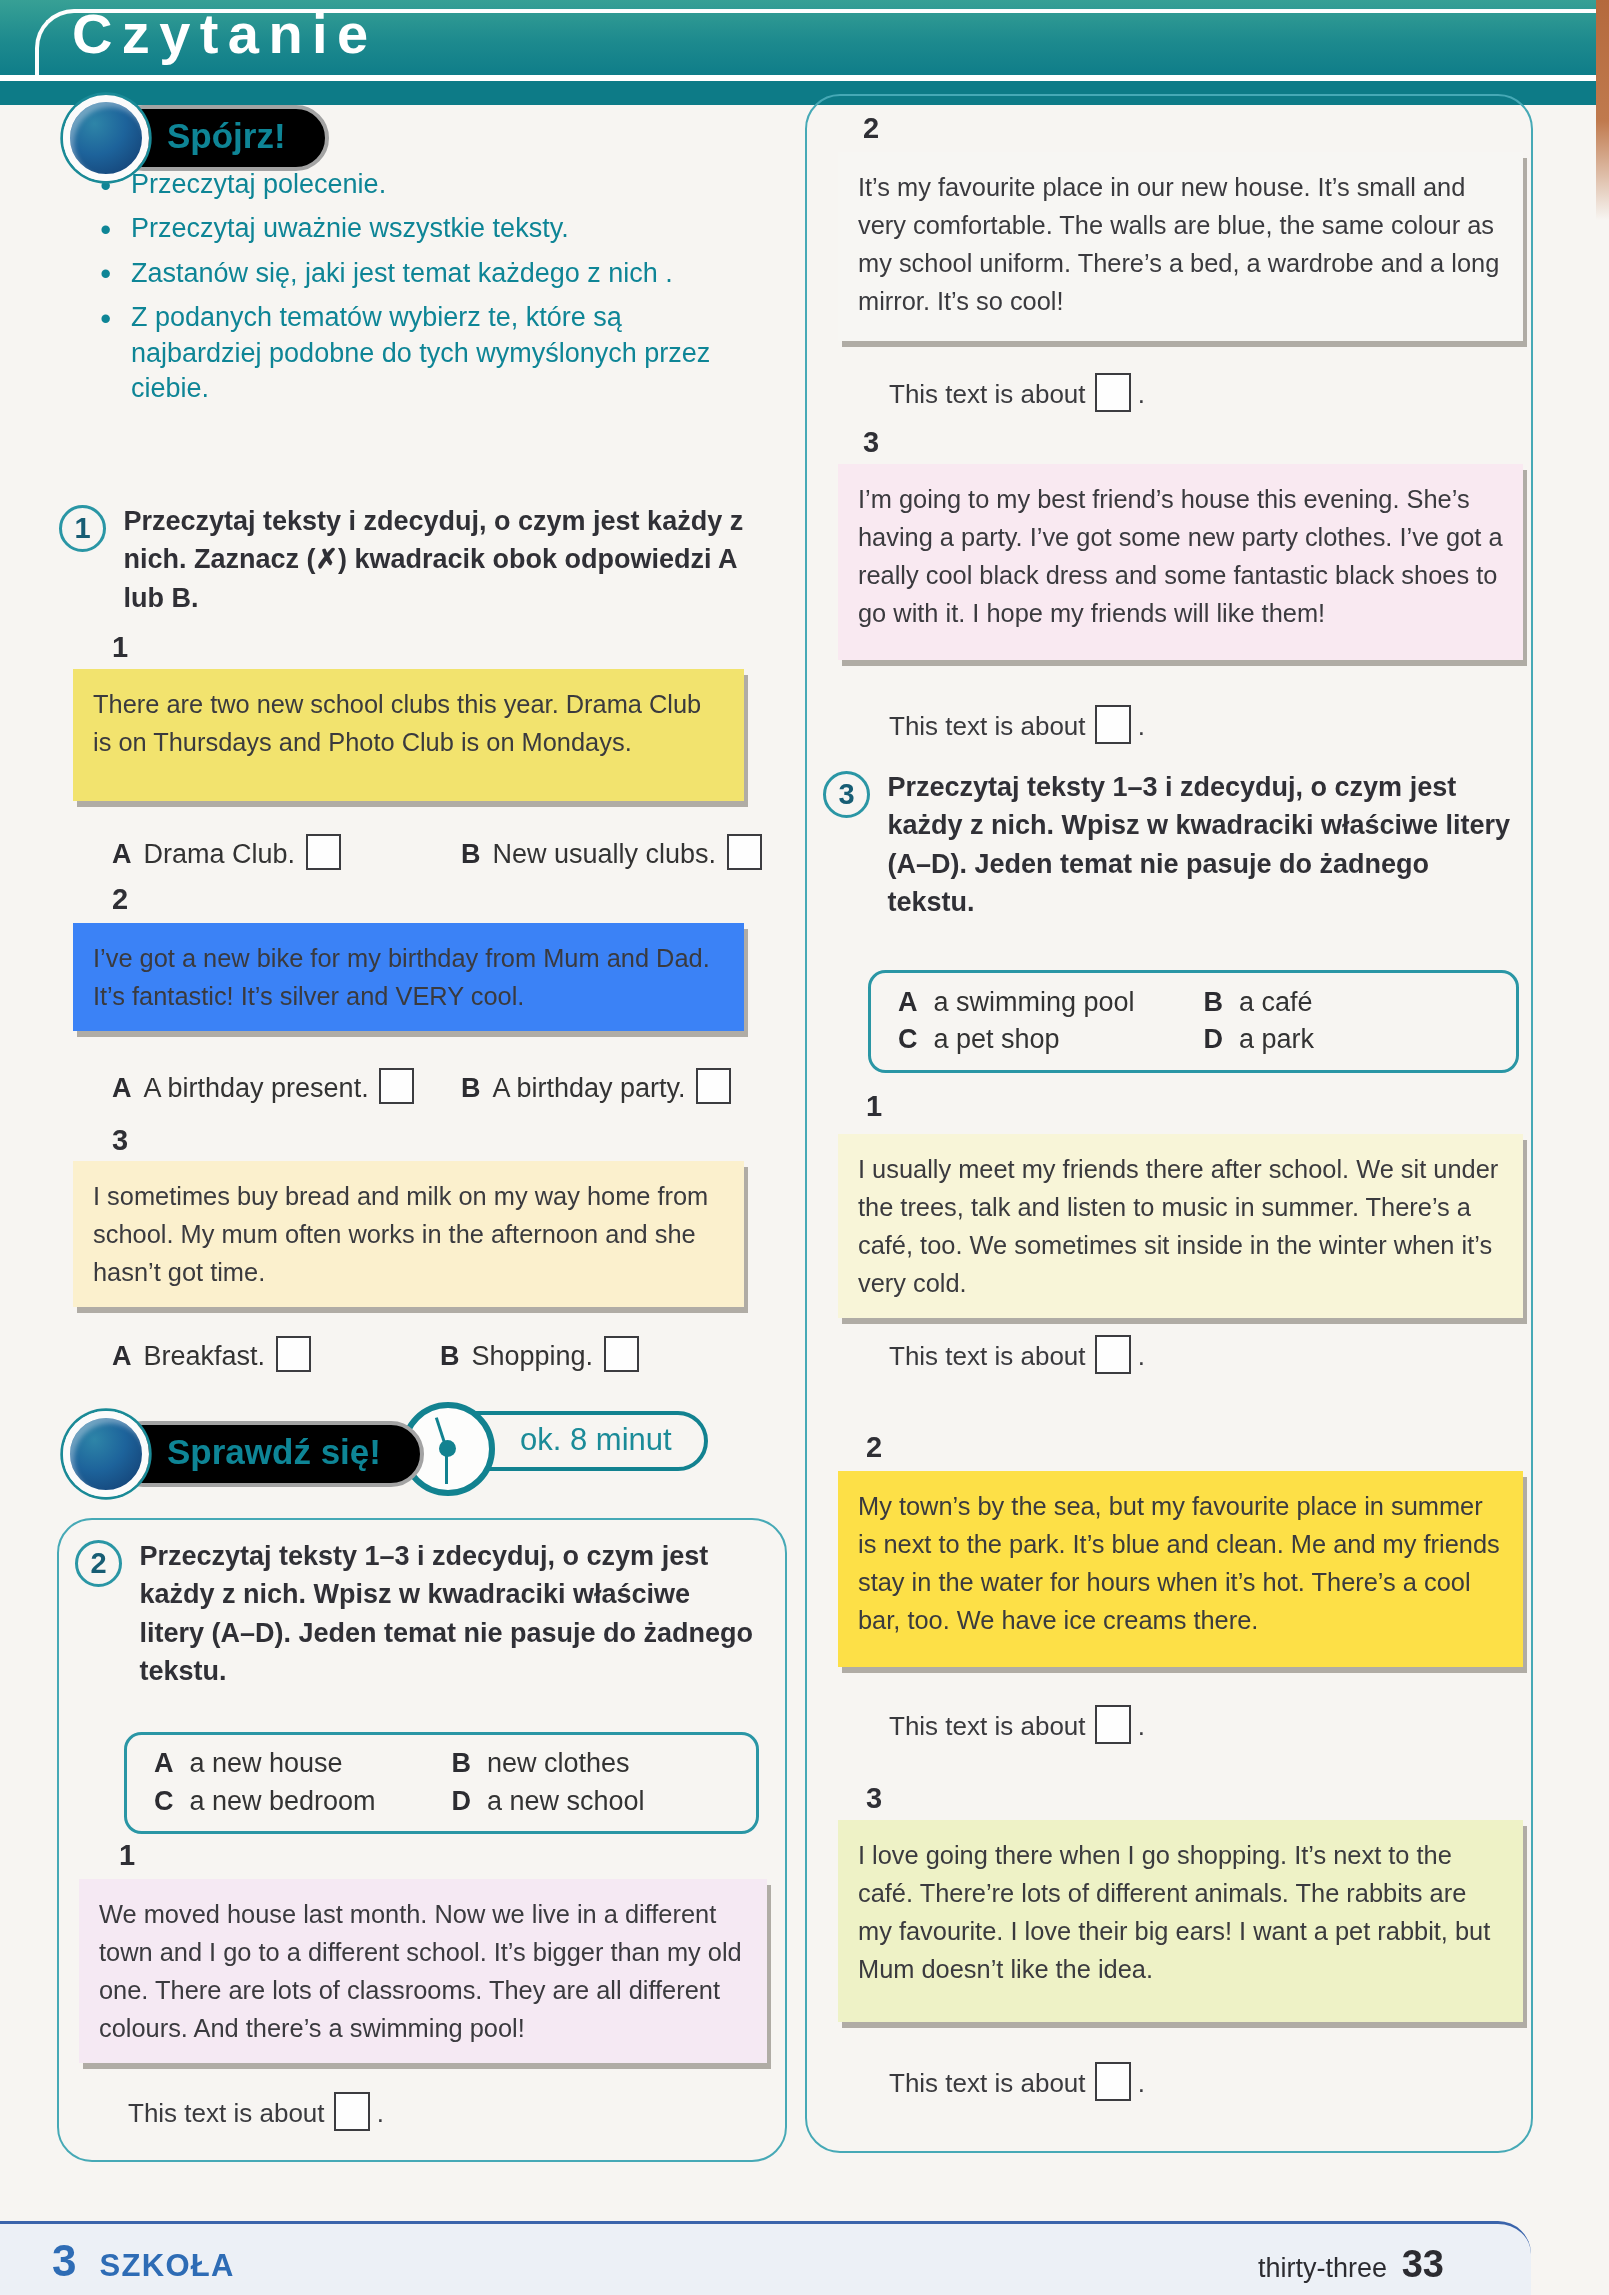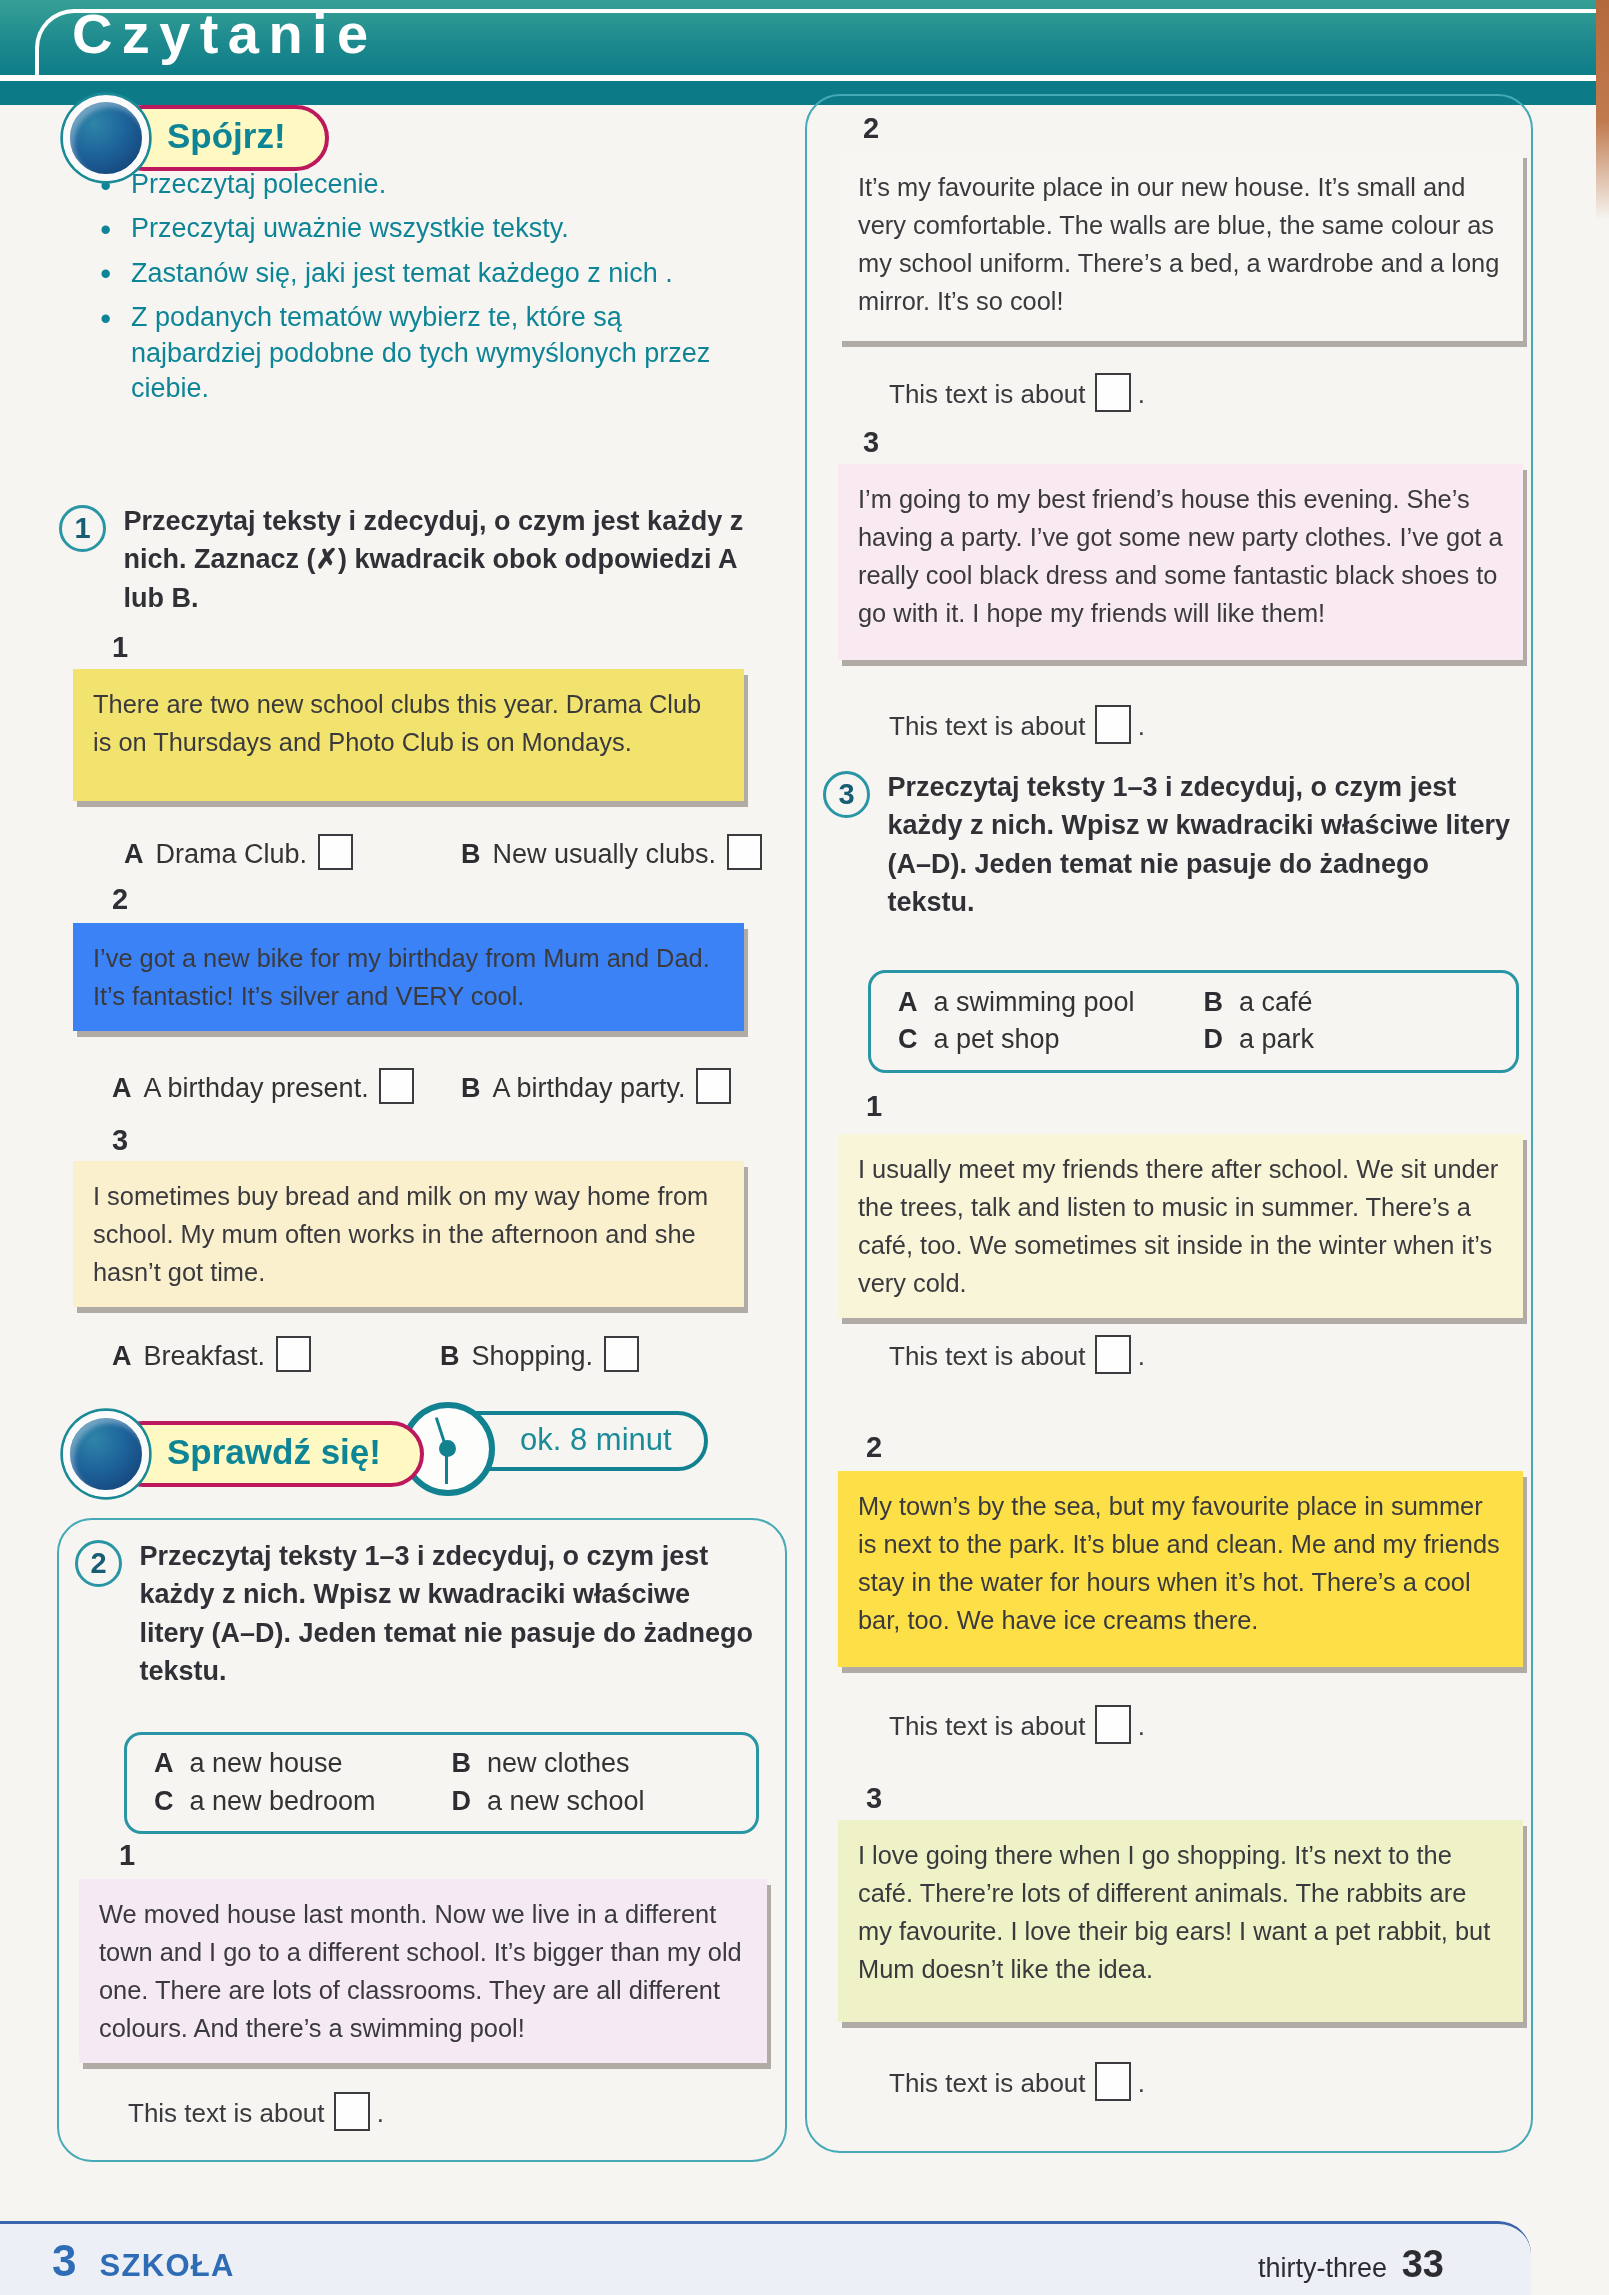--- a/index.html
+++ b/index.html
@@ -17,21 +17,21 @@
     color:#ffffff;letter-spacing:9.4px;}
   .hdr-sep{position:absolute;left:0;top:75px;width:100%;height:6px;background:#ffffff;}
   .hdr-band2{position:absolute;left:0;top:81px;width:100%;height:24px;background:#0d7b87;}
   .binding{position:absolute;right:0;top:0;width:13.4px;height:220px;
     background:linear-gradient(180deg,#b4693c 0%,#c07a4e 55%,rgba(195,130,95,0) 100%);}
   
   .badge{position:absolute;display:flex;align-items:center;}
   .ball{width:72px;height:72px;border-radius:50%;flex:0 0 auto;z-index:2;
     background:radial-gradient(circle at 34% 30%,#2e85a8 0%,#1d639b 45%,#123a6d 100%);
     border:7.3px solid #fbfbfb;box-shadow:0 0 0 2.7px #1a8a97, inset 4px 5.3px 5.3px rgba(255,255,255,0.35);}
-  .pill{margin-left:-39px;z-index:1;background:#fef9c3;border:4px solid #be185d;
+  .pill{margin-left:-39px;z-index:1;background:#000000;border:4px solid #a3a3a3;
     border-radius:37px;color:#0e8596;font-weight:bold;font-size:35px;
     padding:6.7px 39px 10.7px 53px;white-space:nowrap;}
   .timer{position:absolute;}
   .timer-pill{position:absolute;left:35px;top:9.4px;border:4px solid #128290;border-radius:32px;
     color:#1b8b98;font-size:31px;padding:6.7px 32px 9.4px 80px;white-space:nowrap;background:transparent;}
   .clock{position:absolute;left:0;top:0;width:82px;height:82px;border-radius:50%;
     background:#fdfdfc;border:6px solid #128290;}
   .clock .hand{position:absolute;background:#128290;}
   .clock .hour{left:38px;top:8px;width:3.3px;height:33px;transform-origin:50% 100%;transform:rotate(-18deg);}
   .clock .minute{left:38px;top:41px;width:3.3px;height:35px;}
@@ -110,21 +110,21 @@
 
 
   <div class="ex-head" style="left:59px;top:502px;width:718px;">
     <div class="num-circle">1</div>
     <div class="ex-instr">Przeczytaj teksty i zdecyduj, o czym jest każdy z nich. Zaznacz (✗) kwadracik obok odpowiedzi A lub B.</div>
   </div>
 
   <div class="plabel" style="left:112px;top:631px;">1</div>
   <div class="passage c-yellow" style="left:73px;top:669px;width:631px;min-height:100px;">There are two new school clubs this year. Drama Club is on Thursdays and Photo Club is on Mondays.</div>
   <div class="opt-row" style="left:0;top:834px;">
-    <span class="opt" style="left:124px;">
+    <span class="opt" style="left:112px;">
       <b>A</b><span>Drama Club.</span><span class="cbx"></span>
     </span>
     <span class="opt" style="left:461px;">
       <b>B</b><span>New usually clubs.</span><span class="cbx"></span>
     </span>
   </div>
 
   <div class="plabel" style="left:112px;top:883px;">2</div>
   <div class="passage c-peach" style="left:73px;top:923px;width:631px;min-height:61px;">I’ve got a new bike for my birthday from Mum and Dad. It’s fantastic! It’s silver and VERY cool.</div>
   <div class="opt-row" style="left:0;top:1068px;">

